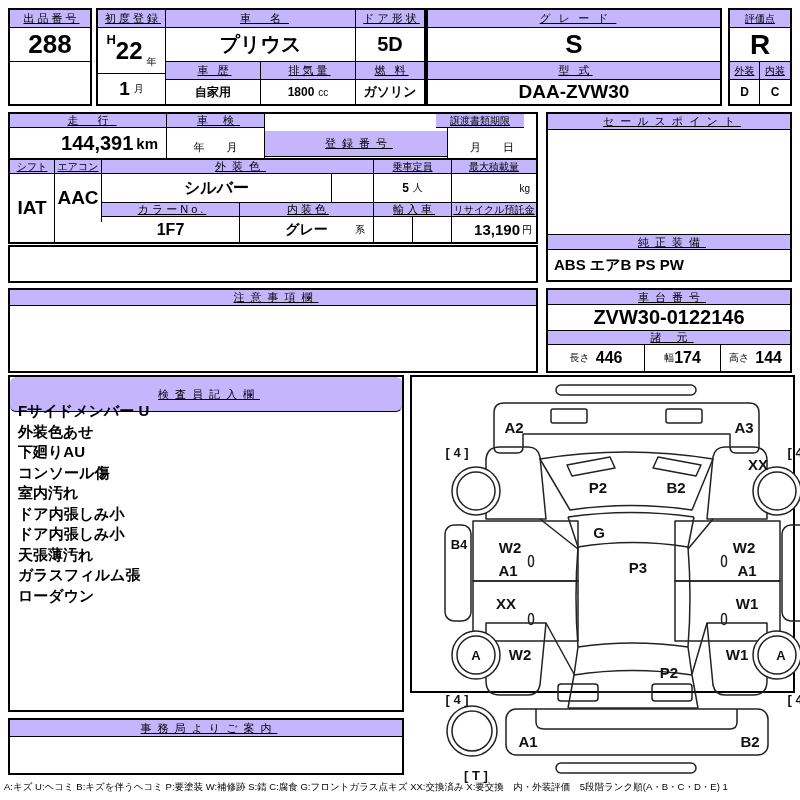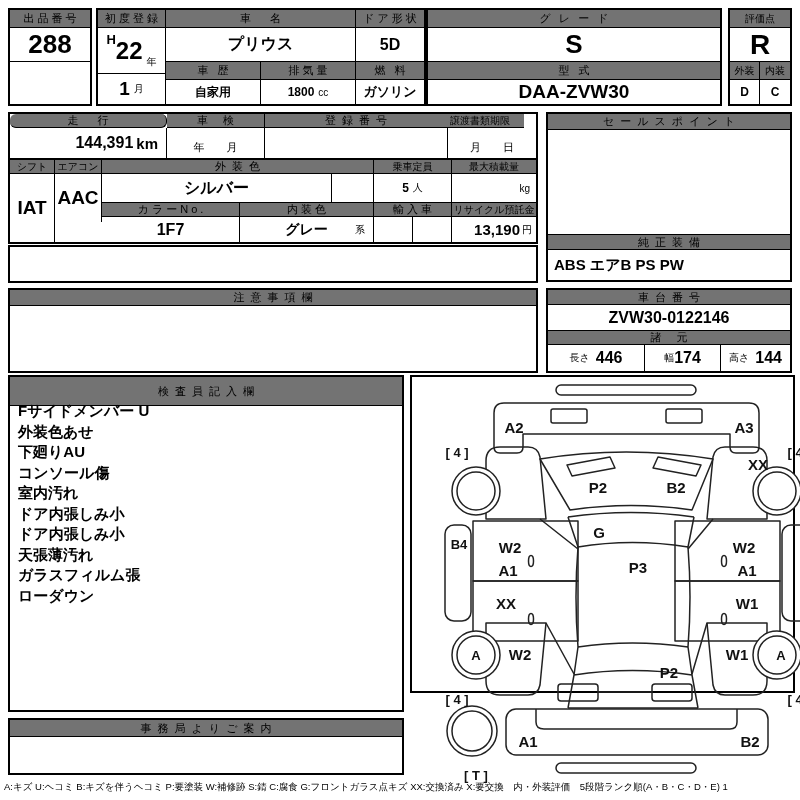--- a/index.html
+++ b/index.html
@@ -2,29 +2,29 @@
 <html><head>
 <meta charset="utf-8">
 <style>
   html,body{margin:0;padding:0;background:#fff;}
   #sheet{
     position:relative;width:800px;height:800px;background:#fff;color:#000;
     font-family:"Liberation Sans","DejaVu Sans",sans-serif;overflow:hidden;
   }
   .box{position:absolute;box-sizing:border-box;border:2px solid #000;background:#fff;}
   .abs{position:absolute;box-sizing:border-box;display:flex;align-items:center;justify-content:center;}
-  .hd{background:#737373;font-size:11px;}
+  .hd{background:#c4b5fd;font-size:11px;text-decoration:underline;}
   .fs10{font-size:10px;}
   .bb{border-bottom:1px solid #000;}
   .br{border-right:1px solid #000;}
   .ls3{letter-spacing:3px;text-indent:3px;}
   .ls6{letter-spacing:6px;text-indent:6px;}
   .ls8{letter-spacing:8px;text-indent:8px;}
   .v26{font-size:26px;font-weight:bold;}
-  .v20{font-size:16px;font-weight:bold;}
+  .v20{font-size:20px;font-weight:bold;}
   .v19{font-size:19px;font-weight:bold;}
   .v17{font-size:12px;font-weight:bold;}
   .v16{font-size:16px;font-weight:bold;}
   .v15{font-size:15px;font-weight:bold;}
   .v14{font-size:14px;font-weight:bold;}
   .v13{font-size:13px;font-weight:bold;}
   .right{justify-content:flex-end;}
   .left{justify-content:flex-start;}
   .bottom{align-items:flex-end;padding-bottom:3px;}
   .unit{font-size:10px;font-weight:normal;margin-left:4px;}
@@ -82,23 +82,23 @@
   <div class="box" style="left:728px;top:8px;width:64px;height:98px;">
     <div class="abs hd bb fs10" style="left:0;top:0;width:60px;height:18px;">評価点</div>
     <div class="abs bb" style="left:0;top:18px;width:60px;height:34px;font-size:28px;font-weight:bold;">R</div>
     <div class="abs hd bb br fs10" style="left:0;top:52px;width:30px;height:18px;">外装</div>
     <div class="abs hd bb fs10" style="left:30px;top:52px;width:30px;height:18px;">内装</div>
     <div class="abs br v17" style="left:0;top:70px;width:30px;height:24px;">D</div>
     <div class="abs v17" style="left:30px;top:70px;width:30px;height:24px;">C</div>
   </div>
 
   <div class="box" style="left:8px;top:112px;width:530px;height:48px;">
-    <div class="abs hd bb br ls8" style="left:0;top:0;width:157px;height:14px;border-radius:6px;">走 行</div>
+    <div class="abs hd bb br ls8" style="left:0;top:0;width:157px;height:14px;">走 行</div>
     <div class="abs hd bb br ls6" style="left:157px;top:0;width:98px;height:14px;">車 検</div>
-    <div class="abs hd bb br ls6" style="left:255px;top:0;width:183px;height:14px;">登録番号</div>
+    <div class="abs hd bb br ls6" style="left:255px;top:17px;width:183px;height:26px;">登録番号</div>
     <div class="abs hd bb fs10" style="left:426px;top:0;width:88px;height:14px;">譲渡書類期限</div>
     <div class="abs br right" style="left:0;top:14px;width:157px;height:30px;padding-right:8px;">
       <span class="v20">144,391</span>
         <span class="v15" style="margin-left:3px;">km</span>
     </div>
     <div class="abs br bottom" style="left:157px;top:14px;width:98px;height:30px;font-size:11px;">年　　月</div>
     <div class="abs br" style="left:255px;top:14px;width:183px;height:30px;"></div>
     <div class="abs bottom" style="left:438px;top:14px;width:88px;height:30px;font-size:11px;">月　　日</div>
   </div>
 
@@ -162,21 +162,21 @@
       <span class="fs10">幅</span>
         <span class="v16" style="">174</span>
     </div>
     <div class="abs" style="left:173px;top:55px;width:69px;height:26px;">
       <span class="fs10">高さ</span>
         <span class="v16" style="margin-left:6px;">144</span>
     </div>
   </div>
 
   <div class="box" style="left:8px;top:375px;width:396px;height:337px;">
-    <div class="abs hd bb ls6" style="left:0;top:0;width:392px;height:29px;">検査員記入欄</div>
+    <div class="abs hd bb ls6" style="left:0;top:0;width:392px;height:35px;border-radius:6px;">検査員記入欄</div>
     <div id="inspect-list">
         <div>Fサイドメンバー U</div>
         <div>外装色あせ</div>
         <div>下廻りAU</div>
         <div>コンソール傷</div>
         <div>室内汚れ</div>
         <div>ドア内張しみ小</div>
         <div>ドア内張しみ小</div>
         <div>天張薄汚れ</div>
         <div>ガラスフィルム張</div>

